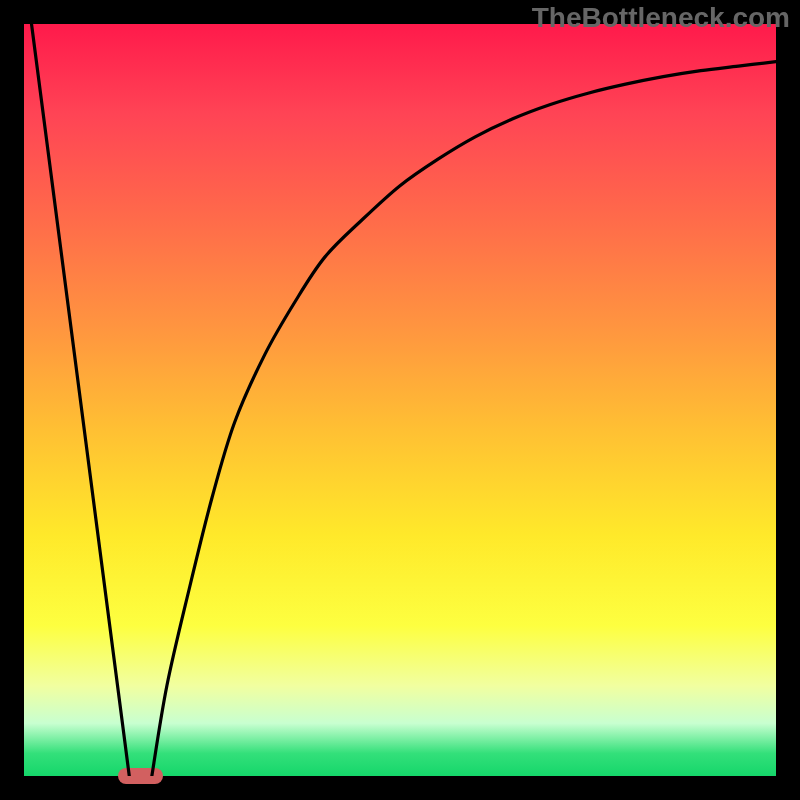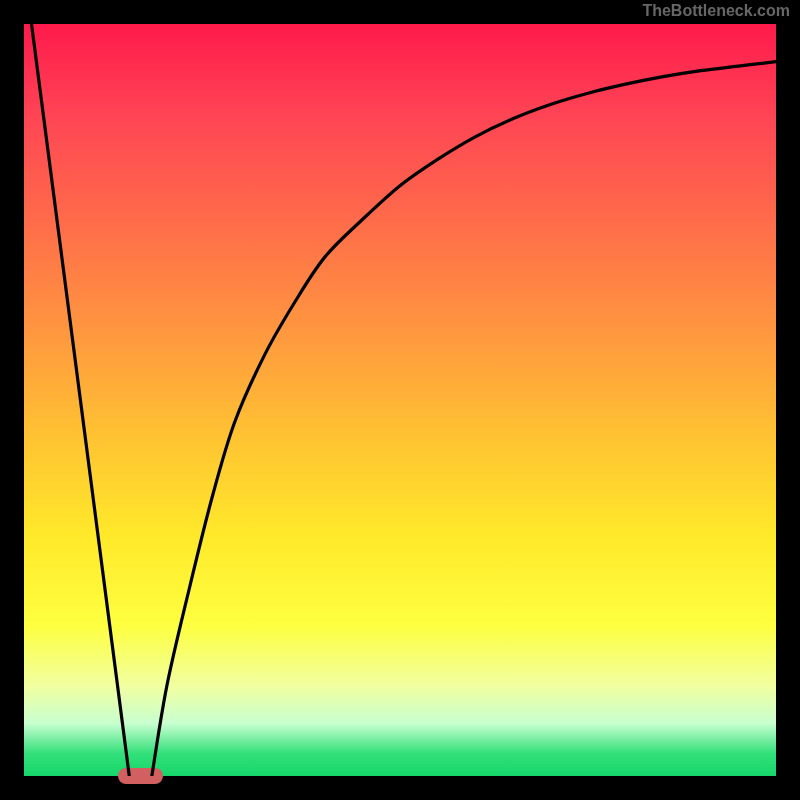--- a/index.html
+++ b/index.html
@@ -1,18 +1,18 @@
 <!DOCTYPE html>
 <html><head>
 <meta charset="utf-8">
 <style>
   html,body{margin:0;padding:0;width:800px;height:800px;background:#000;overflow:hidden;font-family:Arial, Helvetica, sans-serif}
   .wrap{position:relative;width:800px;height:800px}
   .plot{position:absolute;left:24px;top:24px;width:752px;height:752px}
-  .title-link{position:absolute;top:2px;right:10px;color:#666;font-size:16px;font-weight:bold;z-index:5;text-decoration:none}
+  .title-link{position:absolute;top:2px;right:10px;color:#666;font-size:28px;font-weight:bold;z-index:5;text-decoration:none}
   .layer{position:absolute;left:0;top:0;width:752px;height:752px}
   .bg{position:absolute;left:0;top:0;width:100%;height:100%;
       background:linear-gradient(to bottom,
         #ff1a4b 0%,
         #ff4455 12%,
         #ff6b4a 26%,
         #ff9440 40%,
         #ffc033 54%,
         #ffe92a 68%,
         #fdff40 80%,

